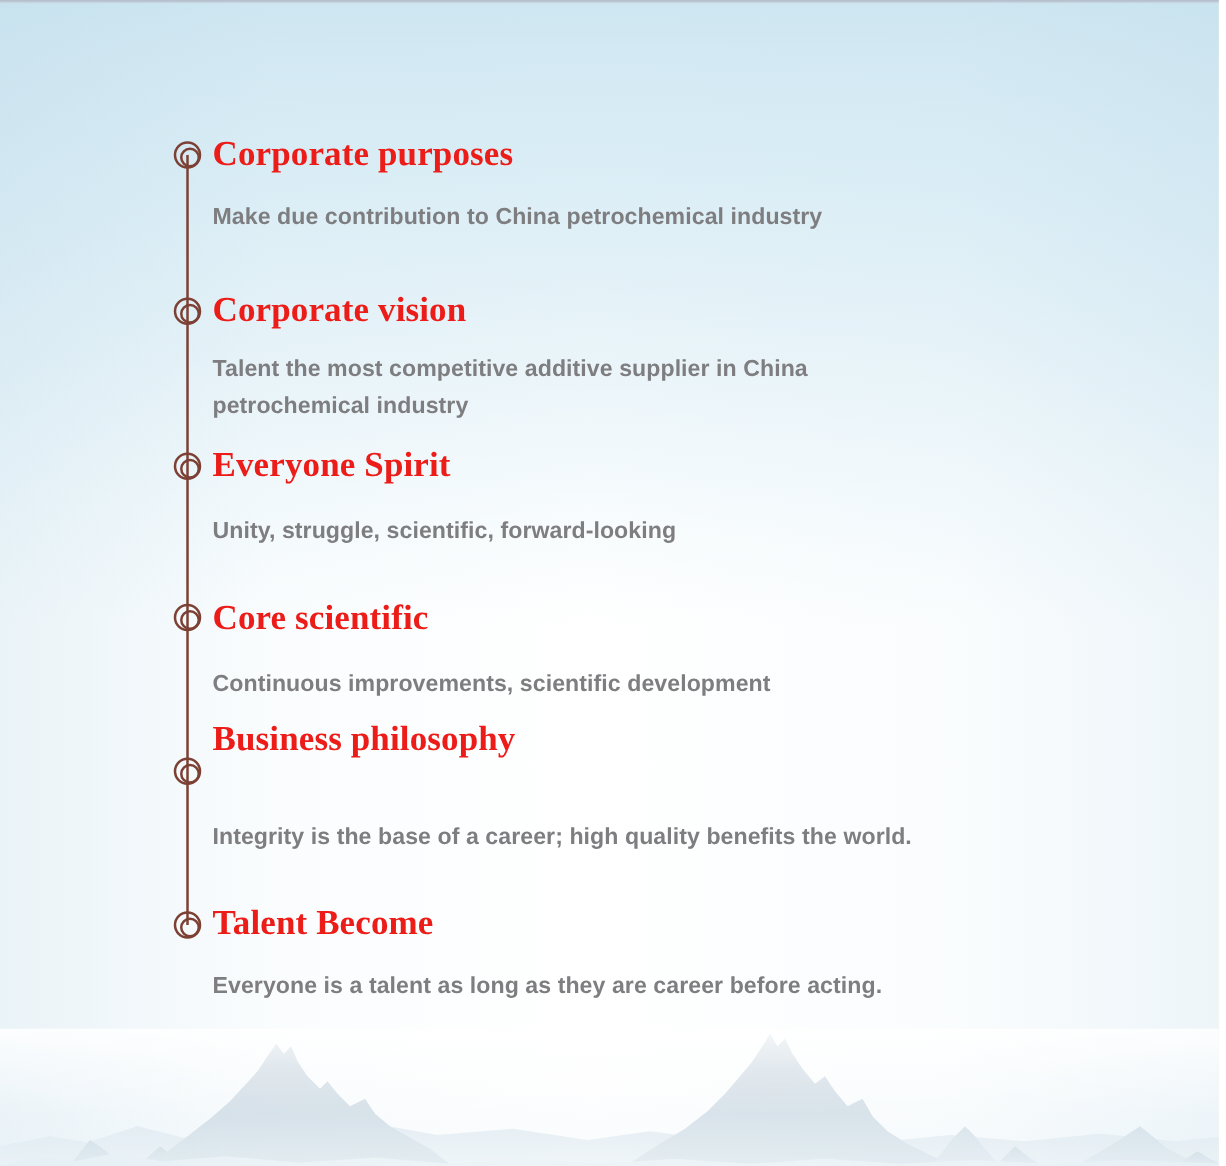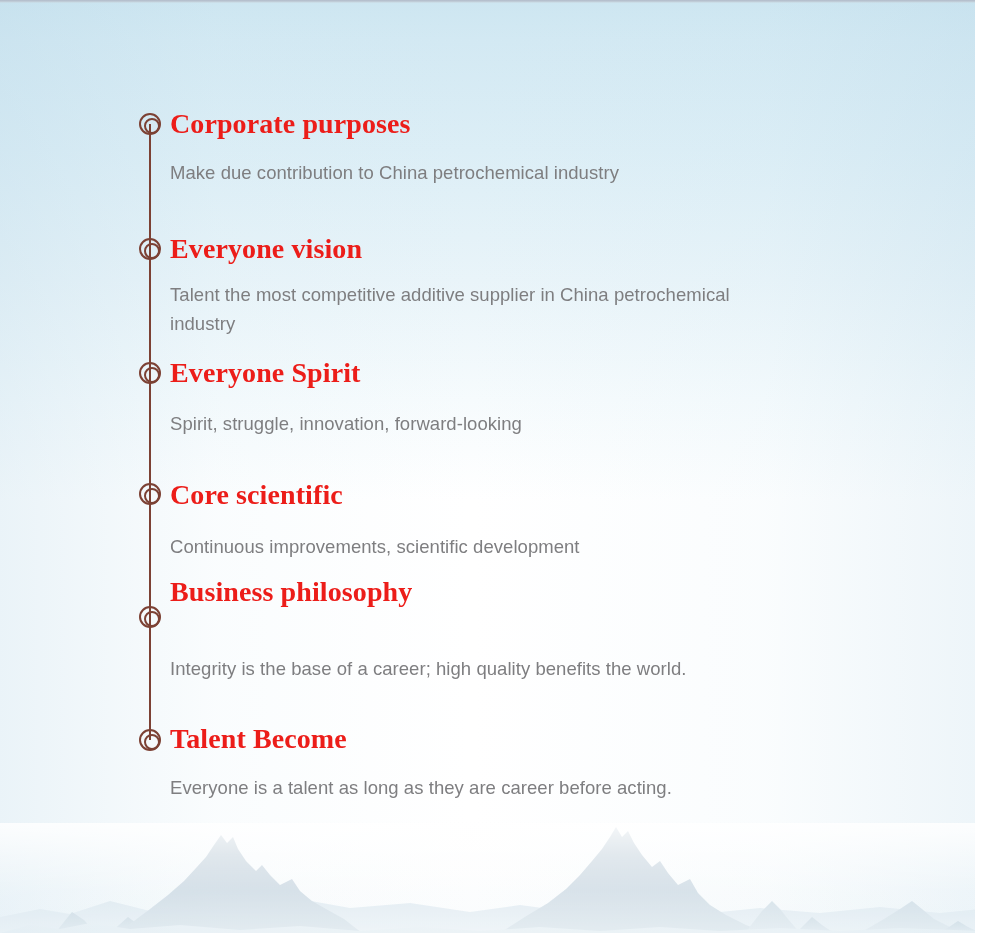--- a/index.html
+++ b/index.html
@@ -125,21 +125,21 @@
     letter-spacing: 0.1px;
     white-space: nowrap;
   }
 
   .tl-body {
     position: absolute;
     left: 170px;
     margin: 0;
     font-family: "Liberation Sans", sans-serif;
     font-size: 18.5px;
-    font-weight: 400;
+    font-weight: 700;
     line-height: 29px;
     color: #7e7e80;
     letter-spacing: 0.05px;
     max-width: 580px;
   }
 </style>
 </head>
 <body>
 
 <div id="page">
@@ -198,28 +198,28 @@
     <div class="timeline-axis"></div>
 
     <div class="tl-item">
       <div class="tl-marker" style="top:113px"></div>
       <h2 class="tl-heading" style="top:108px">Corporate purposes</h2>
       <p class="tl-body" style="top:158px">Make due contribution to China petrochemical industry</p>
     </div>
 
     <div class="tl-item">
       <div class="tl-marker" style="top:238px"></div>
-      <h2 class="tl-heading" style="top:233px">Everyone vision</h2>
+      <h2 class="tl-heading" style="top:233px">Corporate vision</h2>
       <p class="tl-body" style="top:280px; max-width:590px">Talent the most competitive additive supplier in China petrochemical industry</p>
     </div>
 
     <div class="tl-item">
       <div class="tl-marker" style="top:362px"></div>
       <h2 class="tl-heading" style="top:357px">Everyone Spirit</h2>
-      <p class="tl-body" style="top:409px">Spirit, struggle, innovation, forward-looking</p>
+      <p class="tl-body" style="top:409px">Unity, struggle, scientific, forward-looking</p>
     </div>
 
     <div class="tl-item">
       <div class="tl-marker" style="top:483px"></div>
       <h2 class="tl-heading" style="top:479px">Core scientific</h2>
       <p class="tl-body" style="top:532px">Continuous improvements, scientific development</p>
     </div>
 
     <div class="tl-item">
       <div class="tl-marker" style="top:606px"></div>

